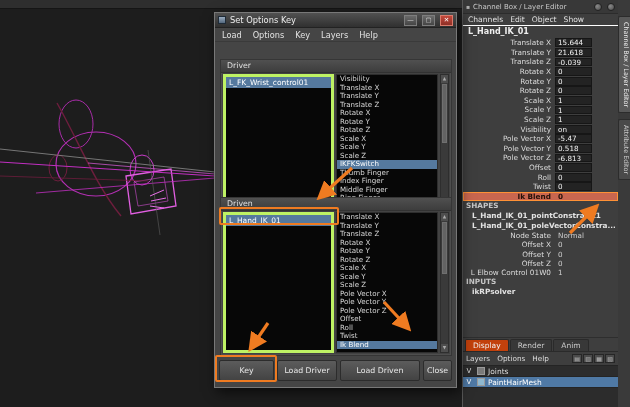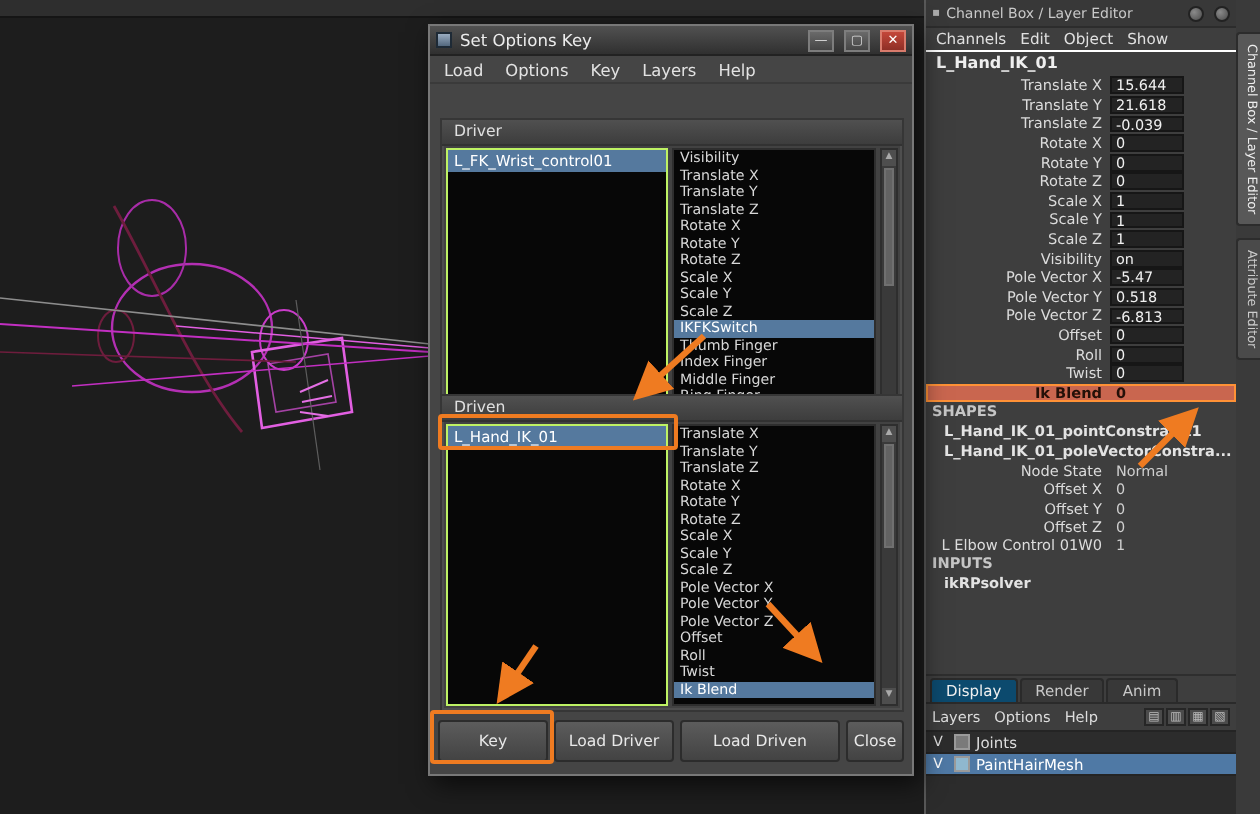--- a/index.html
+++ b/index.html
@@ -27,21 +27,21 @@
   .chrow.hl{background:#c9664f;box-shadow:inset 0 0 0 1px #ff9136}
   .chrow.hl .chname{color:#241008;font-weight:bold}
   .chrow.hl .chval{background:transparent;border-color:transparent;color:#241008;font-weight:bold}
   .cb-sec{height:10px;line-height:10px;padding-left:3px;font-size:7.3px;font-weight:bold;color:#c6c6c6}
   .cb-shape{height:10px;line-height:10px;padding-left:9px;font-size:7.3px;font-weight:bold;color:#e3e3e3;white-space:nowrap;overflow:hidden}
   .shaperows .chrow{height:9.2px}
   
   .cb-bottom{position:absolute;left:0;right:0;top:337px;bottom:0;background:#3e3e3e;border-top:1px solid #2e2e2e}
   .cb-tabs{display:flex;gap:1px;padding:1px 2px 0;height:14px;border-bottom:1px solid #2a2a2a}
   .tab{padding:1px 7px;font-size:7.5px;background:#383838;border:1px solid #2a2a2a;border-bottom:none;border-radius:2px 2px 0 0;color:#c9c9c9;cursor:pointer}
-  .tab.sel{background:#0c4a6e;color:#f0f0f0}
+  .tab.sel{background:#c2410c;color:#f0f0f0}
   .cb-submenus{display:flex;align-items:center;gap:7px;height:12px;padding:0 3px;font-size:7.3px;color:#ddd}
   .lt-icons{margin-left:auto;display:flex;gap:1px}
   .lt-icon{width:10px;height:9px;background:#4b4b4b;border:1px solid #262626;font-size:6px;line-height:8px;text-align:center;color:#bbb;cursor:pointer}
   .layerlist{position:absolute;left:0;right:0;top:27px;bottom:0;background:#2c2c2c;border-top:1px solid #242424}
   .lrow{display:flex;align-items:center;height:11px;font-size:7.5px;color:#ddd;border-bottom:1px solid #242424;cursor:pointer}
   .lrow .v{width:12px;text-align:center;font-size:7px}
   .lrow .sw{width:8px;height:8px;background:#7a7a7a;border:1px solid #9a9a9a;margin:0 3px 0 2px}
   .lrow.sel{background:#4f79a5;color:#fff}
   .lrow.sel .sw{background:#8fb8cf}
 
@@ -58,21 +58,21 @@
   .ttl{flex:1;font-size:8.3px;color:#ececec;white-space:nowrap}
   .wb{width:13px;height:11px;background:linear-gradient(#6a6a6a,#454545);border:1px solid #7d7d7d;color:#ddd;font-size:6.5px;line-height:9px;text-align:center;margin-left:1px;cursor:pointer}
   .wb.close{background:linear-gradient(#c4473a,#8e2f26);border-color:#d97b6c;color:#fff}
   .menubar{position:absolute;top:15px;left:0;right:0;height:14px;display:flex;align-items:center;gap:11px;padding:0 7px;font-size:8.2px;color:#e2e2e2;border-bottom:1px solid #3a3a3a}
   .menu-item{cursor:pointer}
   .group{position:absolute;left:5px;width:232px;background:#424242;border:1px solid #363636;box-shadow:inset 0 0 0 1px #4e4e4e}
   #driver-group{top:46px;height:176px}
   #driven-group{top:184px;height:159px}
   .group-h{height:13px;background:linear-gradient(#505050,#3d3d3d);border-bottom:1px solid #323232;font-size:7.8px;color:#e0e0e0;padding:1px 0 0 6px}
   .lists{position:absolute;top:14px;left:2px;right:2px;bottom:2px;display:flex;gap:2px}
-  .objlist{width:111px;background:#070707;border:1px solid #bef264;overflow:hidden}
+  .objlist{width:111px;background:#070707;border:3px solid #bef264;overflow:hidden}
   .objrow{height:11px;line-height:11px;padding-left:3px;font-size:7.5px;color:#e6e6e6;white-space:nowrap;cursor:pointer}
   .objrow.sel{background:#55799e;color:#fff}
   .attrlist{flex:1;background:#070707;border:1px solid #2e2e2e;overflow:hidden}
   .attrrow{height:8.5px;line-height:8.5px;padding-left:3px;font-size:7.1px;color:#d8d8d8;white-space:nowrap;cursor:pointer}
   .attrrow.sel{background:#55799e;color:#fff}
   .sb{width:9px;display:flex;flex-direction:column;background:#3a3a3a;border:1px solid #2e2e2e}
   .sb-btn{height:8px;font-size:4.5px;text-align:center;color:#aaa;background:#4e4e4e;line-height:8px;cursor:pointer}
   .sb-track{flex:1;position:relative}
   .sb-thumb{position:absolute;top:1px;left:1px;right:1px;height:42%;background:#636363;border:1px solid #707070;cursor:grab}
   .btnrow{position:absolute;left:4px;right:4px;top:347px;height:21px;display:flex;gap:3px}

